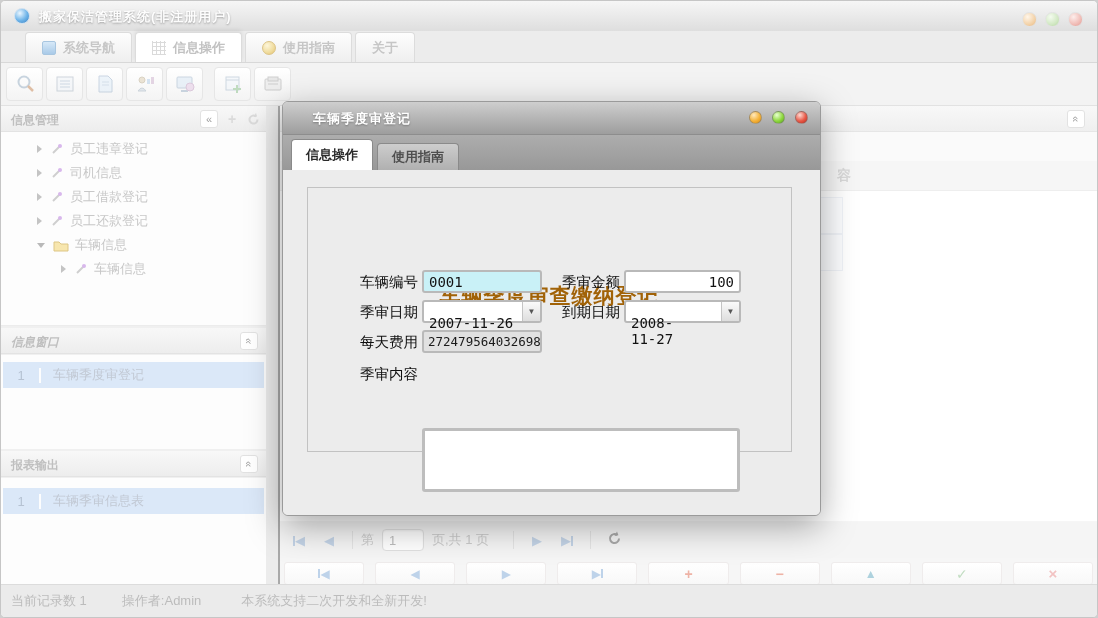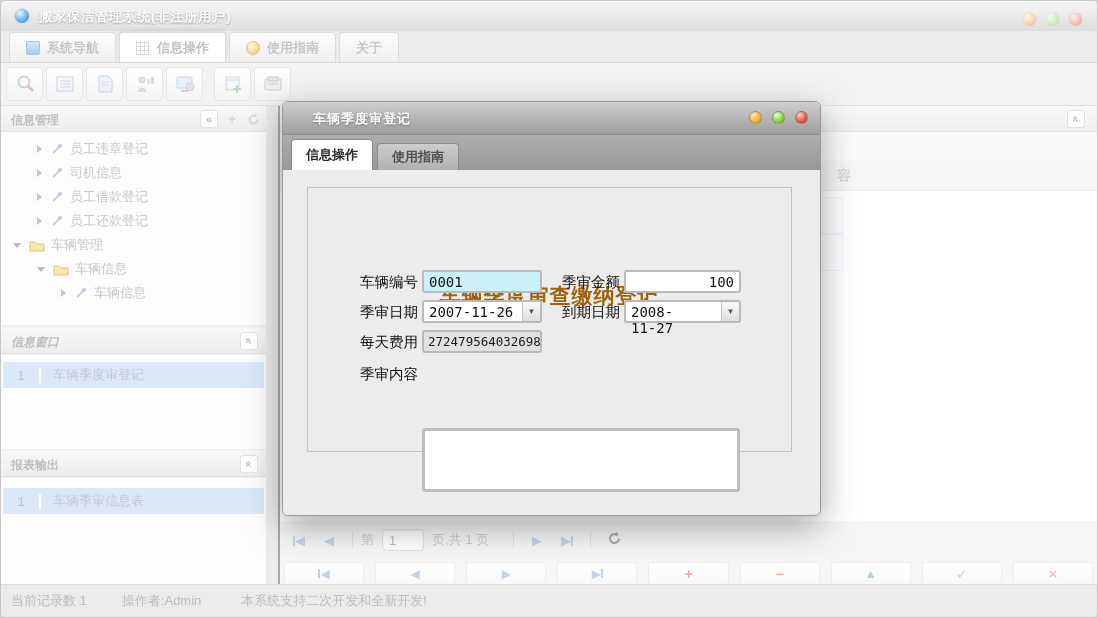--- a/index.html
+++ b/index.html
@@ -17,21 +17,21 @@
   .app-title { position:absolute; left:38px; top:7px; font-size:13px; font-weight:bold;
                color:#fdfdfd; text-shadow:0 1px 2px #9f9f9f; letter-spacing:1px; }
   .tl-group { position:absolute; right:14px; top:11px; display:flex; gap:8px; }
   .tl { width:15px; height:15px; border-radius:50%; border:1px solid #e3e3e3; }
   .tl-min  { background:radial-gradient(circle at 35% 30%, #fff6ea, #f3d2a8 60%, #e8b77f); }
   .tl-max  { background:radial-gradient(circle at 35% 30%, #f4fbef, #d2e8c4 60%, #b4d6a0); }
   .tl-close{ background:radial-gradient(circle at 35% 30%, #fdeeec, #f0bcb6 60%, #e09890); }
 
   
   .maintabs { position:absolute; left:0; top:30px; right:0; height:32px; background:#ececec;
-              border-bottom:1px solid #d8d8d8; display:flex; align-items:flex-end; padding-left:8px; }
+              border-bottom:1px solid #d8d8d8; display:flex; align-items:flex-end; padding-left:24px; }
   .mtab { display:flex; align-items:center; gap:7px; height:30px; padding:0 16px;
           border:1px solid #dcdcdc; border-bottom:none; border-radius:4px 4px 0 0;
           background:linear-gradient(#fdfdfd,#efefef); color:#c6c6c6; font-size:13px; font-weight:bold;
           margin-right:3px; }
   .mtab.active { background:#fff; box-shadow:0 -2px 4px rgba(0,0,0,.07); color:#c2c2c2; }
   .ticon { display:inline-block; width:14px; height:14px; }
   .ticon-nav { border:1px solid #a8c6e0; background:linear-gradient(#d7e9f8,#a9cae8); border-radius:2px; }
   .ticon-grid { background:
       repeating-linear-gradient(0deg,#d2d2d2 0 1px,transparent 1px 4px),
       repeating-linear-gradient(90deg,#d2d2d2 0 1px,transparent 1px 4px); opacity:.8; }
@@ -131,21 +131,21 @@
                   font-size:21px; font-weight:600; color:#a16207; letter-spacing:1px; }
   .flabel { position:absolute; font-size:14.5px; color:#101010; }
   .fl-c1 { left:77px; } .fl-c2 { left:279px; }
   .finput { position:absolute; height:23px; border:2px solid #b9b9b9; border-radius:3px; background:#fff;
             font-size:14px; padding:0 5px; font-family:"DejaVu Sans Mono","Liberation Mono",monospace; color:#111; }
   .f-cyan { background:#c9f1f7; }
   .f-right { text-align:right; }
   .f-gray { background:#e1e1e1; display:flex; align-items:center; font-size:12.5px; padding:0 4px;
             letter-spacing:0; color:#1a1a1a; font-family:"DejaVu Sans Mono","Liberation Mono",monospace; }
   .fselect { position:absolute; height:23px; border:2px solid #b9b9b9; border-radius:3px; background:#fff; display:flex; }
-  .fsel-text { flex:1; font-size:14px; padding:2px 0 0 5px; color:#111;
+  .fsel-text { flex:1; font-size:14px; padding:13px 0 0 5px; color:#111;
                font-family:"DejaVu Sans Mono","Liberation Mono",monospace; }
   .fsel-arrow { width:18px; border-left:1px solid #c4c4c4; background:linear-gradient(#fafafa,#dedede);
                 display:flex; align-items:center; justify-content:center; font-size:8px; color:#555; }
   .ftext { position:absolute; left:139px; top:258px; width:318px; height:64px; border:3px solid #bdbdbd;
            border-radius:3px; background:#fff; resize:none; font-size:13px; padding:3px; }
 </style>
 </head>
 <body>
 
 <div class="window">
@@ -288,29 +288,20 @@
         </li>
         <li class="ind1">
           <span class="caret r"></span>
           <span class="node-ic">
               <svg width="14" height="14">
                 <line x1="3" y1="11" x2="10" y2="4" stroke="#cfcfcf" stroke-width="2"></line>
                 <circle cx="10" cy="4" r="2" fill="#d8b8ec"></circle>
               </svg>
             </span>
           <span>员工还款登记</span>
-        </li>
-        <li class="ind0">
-          <span class="caret d"></span>
-          <span class="node-ic">
-              <svg width="16" height="14">
-                <path d="M1 4 h5 l2 2 h7 v7 h-14 z" fill="#f7e6ae" stroke="#ddc685"></path>
-              </svg>
-            </span>
-          <span>车辆管理</span>
         </li>
         <li class="ind1">
           <span class="caret d"></span>
           <span class="node-ic">
               <svg width="16" height="14">
                 <path d="M1 4 h5 l2 2 h7 v7 h-14 z" fill="#f7e6ae" stroke="#ddc685"></path>
               </svg>
             </span>
           <span>车辆信息</span>
         </li>

